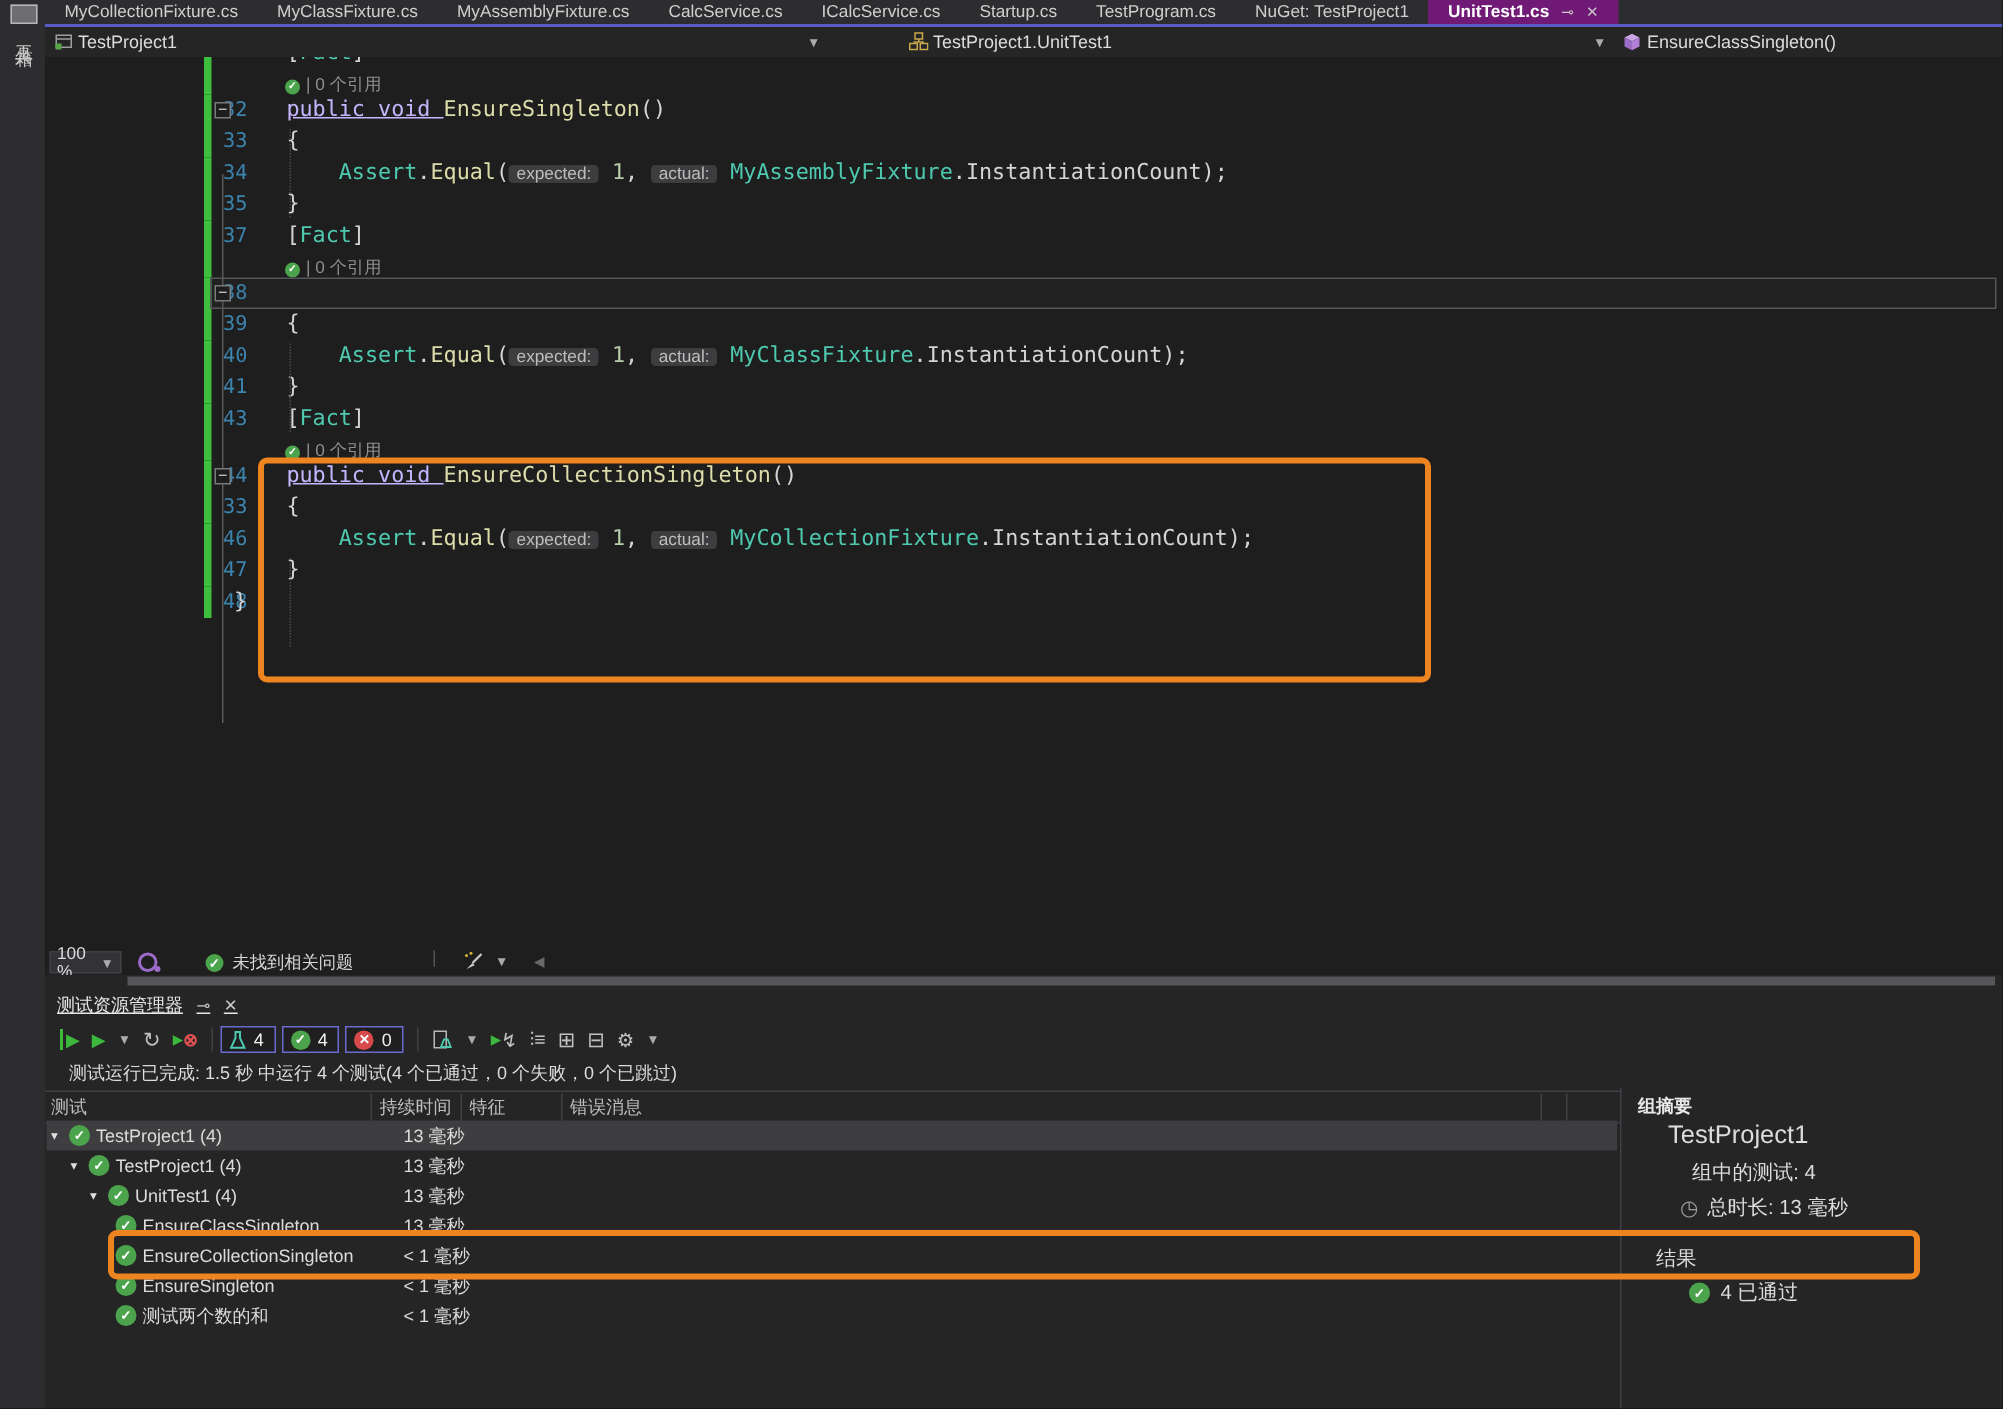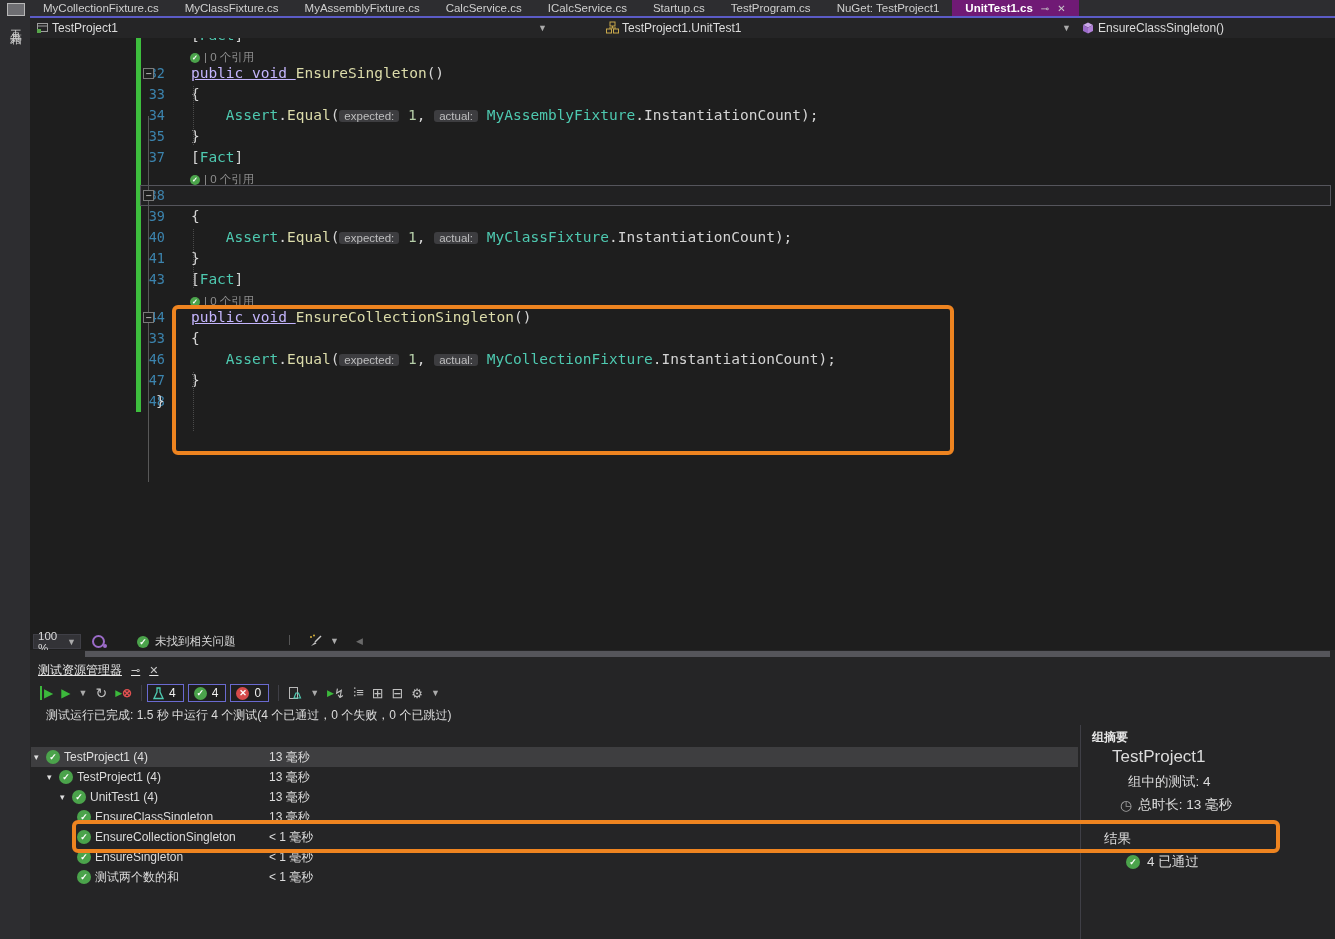--- a/index.html
+++ b/index.html
@@ -356,20 +356,31 @@
       </span>
       <span class="tbico gray" style="font-size:13px;">⫶≡</span>
       <span class="tbico gray" style="font-size:14px;">⊞</span>
       <span class="tbico gray" style="font-size:14px;">⊟</span>
       <span class="tbico gray" style="font-size:13px;">⚙</span>
       <span class="tbico caret">▼</span>
     </div>
 
     <div id="tw-status">测试运行已完成: 1.5 秒 中运行 4 个测试(4 个已通过，0 个失败，0 个已跳过)</div>
 
+    <div id="tw-header">
+      <span class="hcol" style="left:4px;">测试</span>
+      <span class="hcol" style="left:223px;">持续时间</span>
+      <span class="hcol" style="left:283px;">特征</span>
+      <span class="hcol" style="left:350px;">错误消息</span>
+      <span class="vsep" style="left:217px;"></span>
+      <span class="vsep" style="left:277px;"></span>
+      <span class="vsep" style="left:344px;"></span>
+      <span class="vsep" style="left:997px;"></span>
+      <span class="vsep" style="left:1014px;"></span>
+    </div>
 
     <div id="test-rows">
         <div class="trow selrow" style="top: 0px;">
           <span class="arrow" style="left: 3px;">▾</span>
           <span class="okc" style="left: 15px;">✓</span>
           <span class="tlabel" style="left: 33px;">TestProject1 (4)</span>
           <span class="tdur">13 毫秒</span>
         </div>
         <div class="trow" style="top: 20px;">
           <span class="arrow" style="left: 16px;">▾</span>

